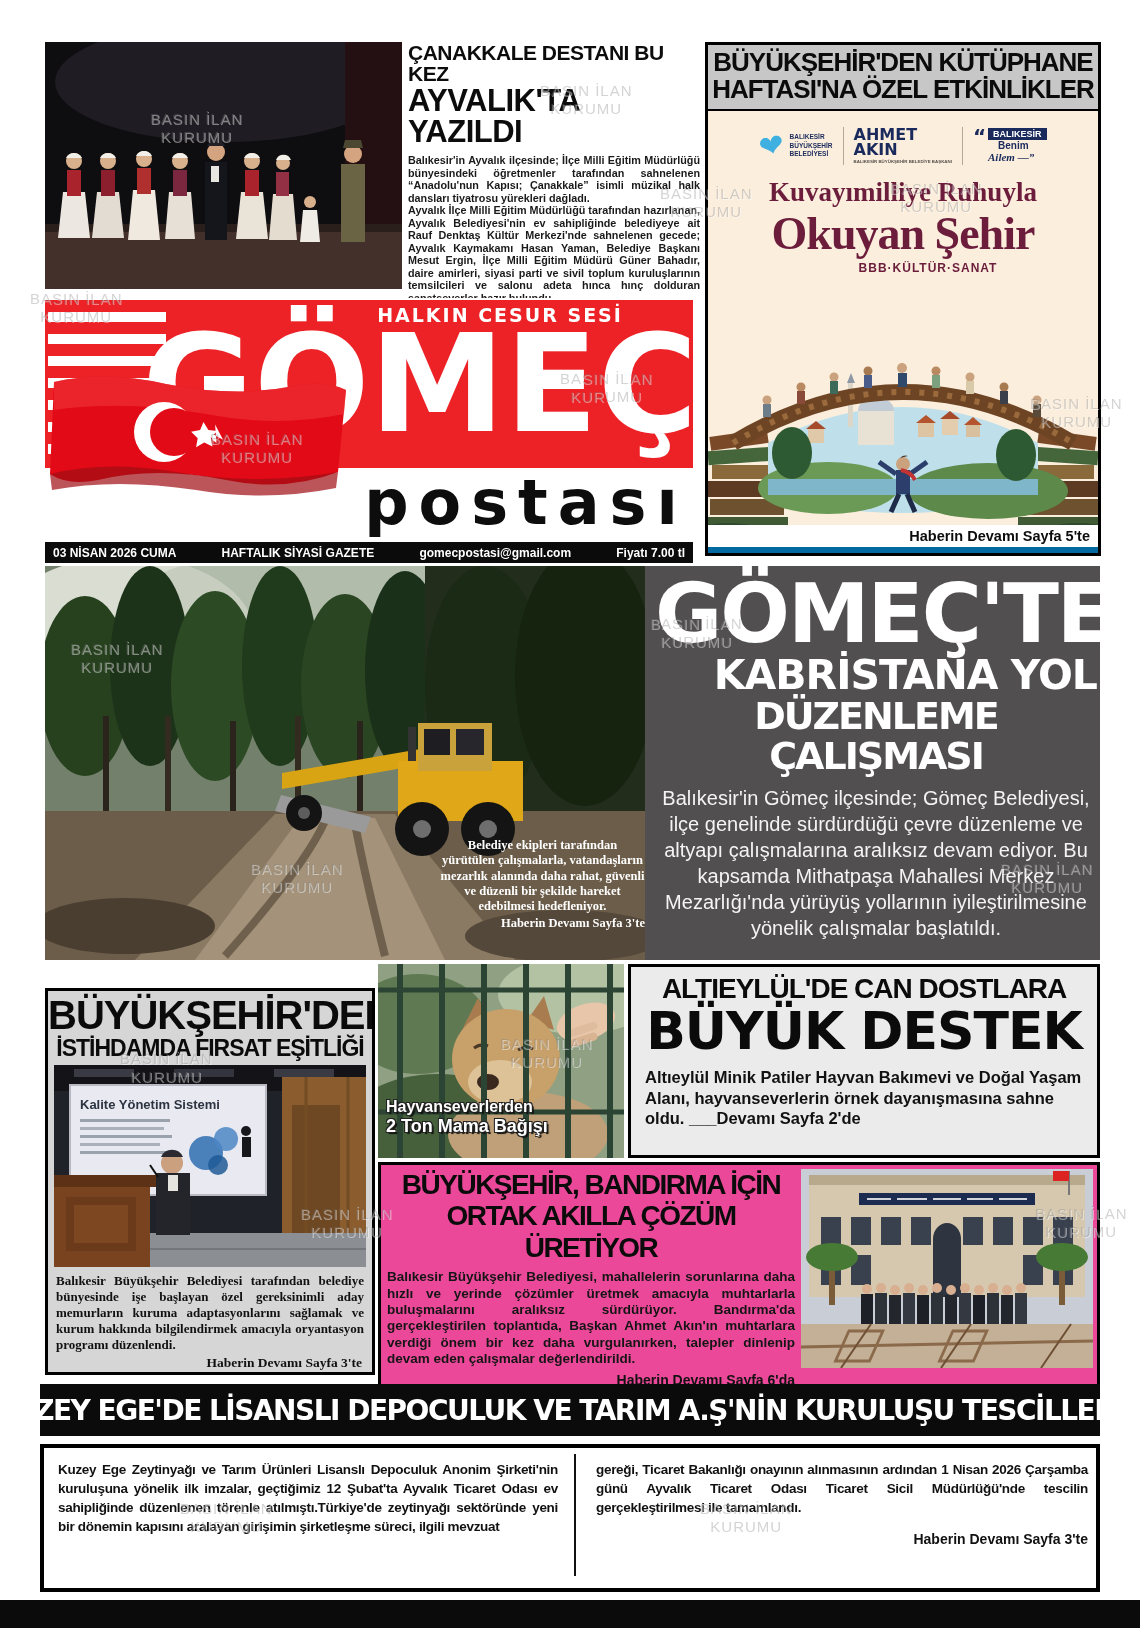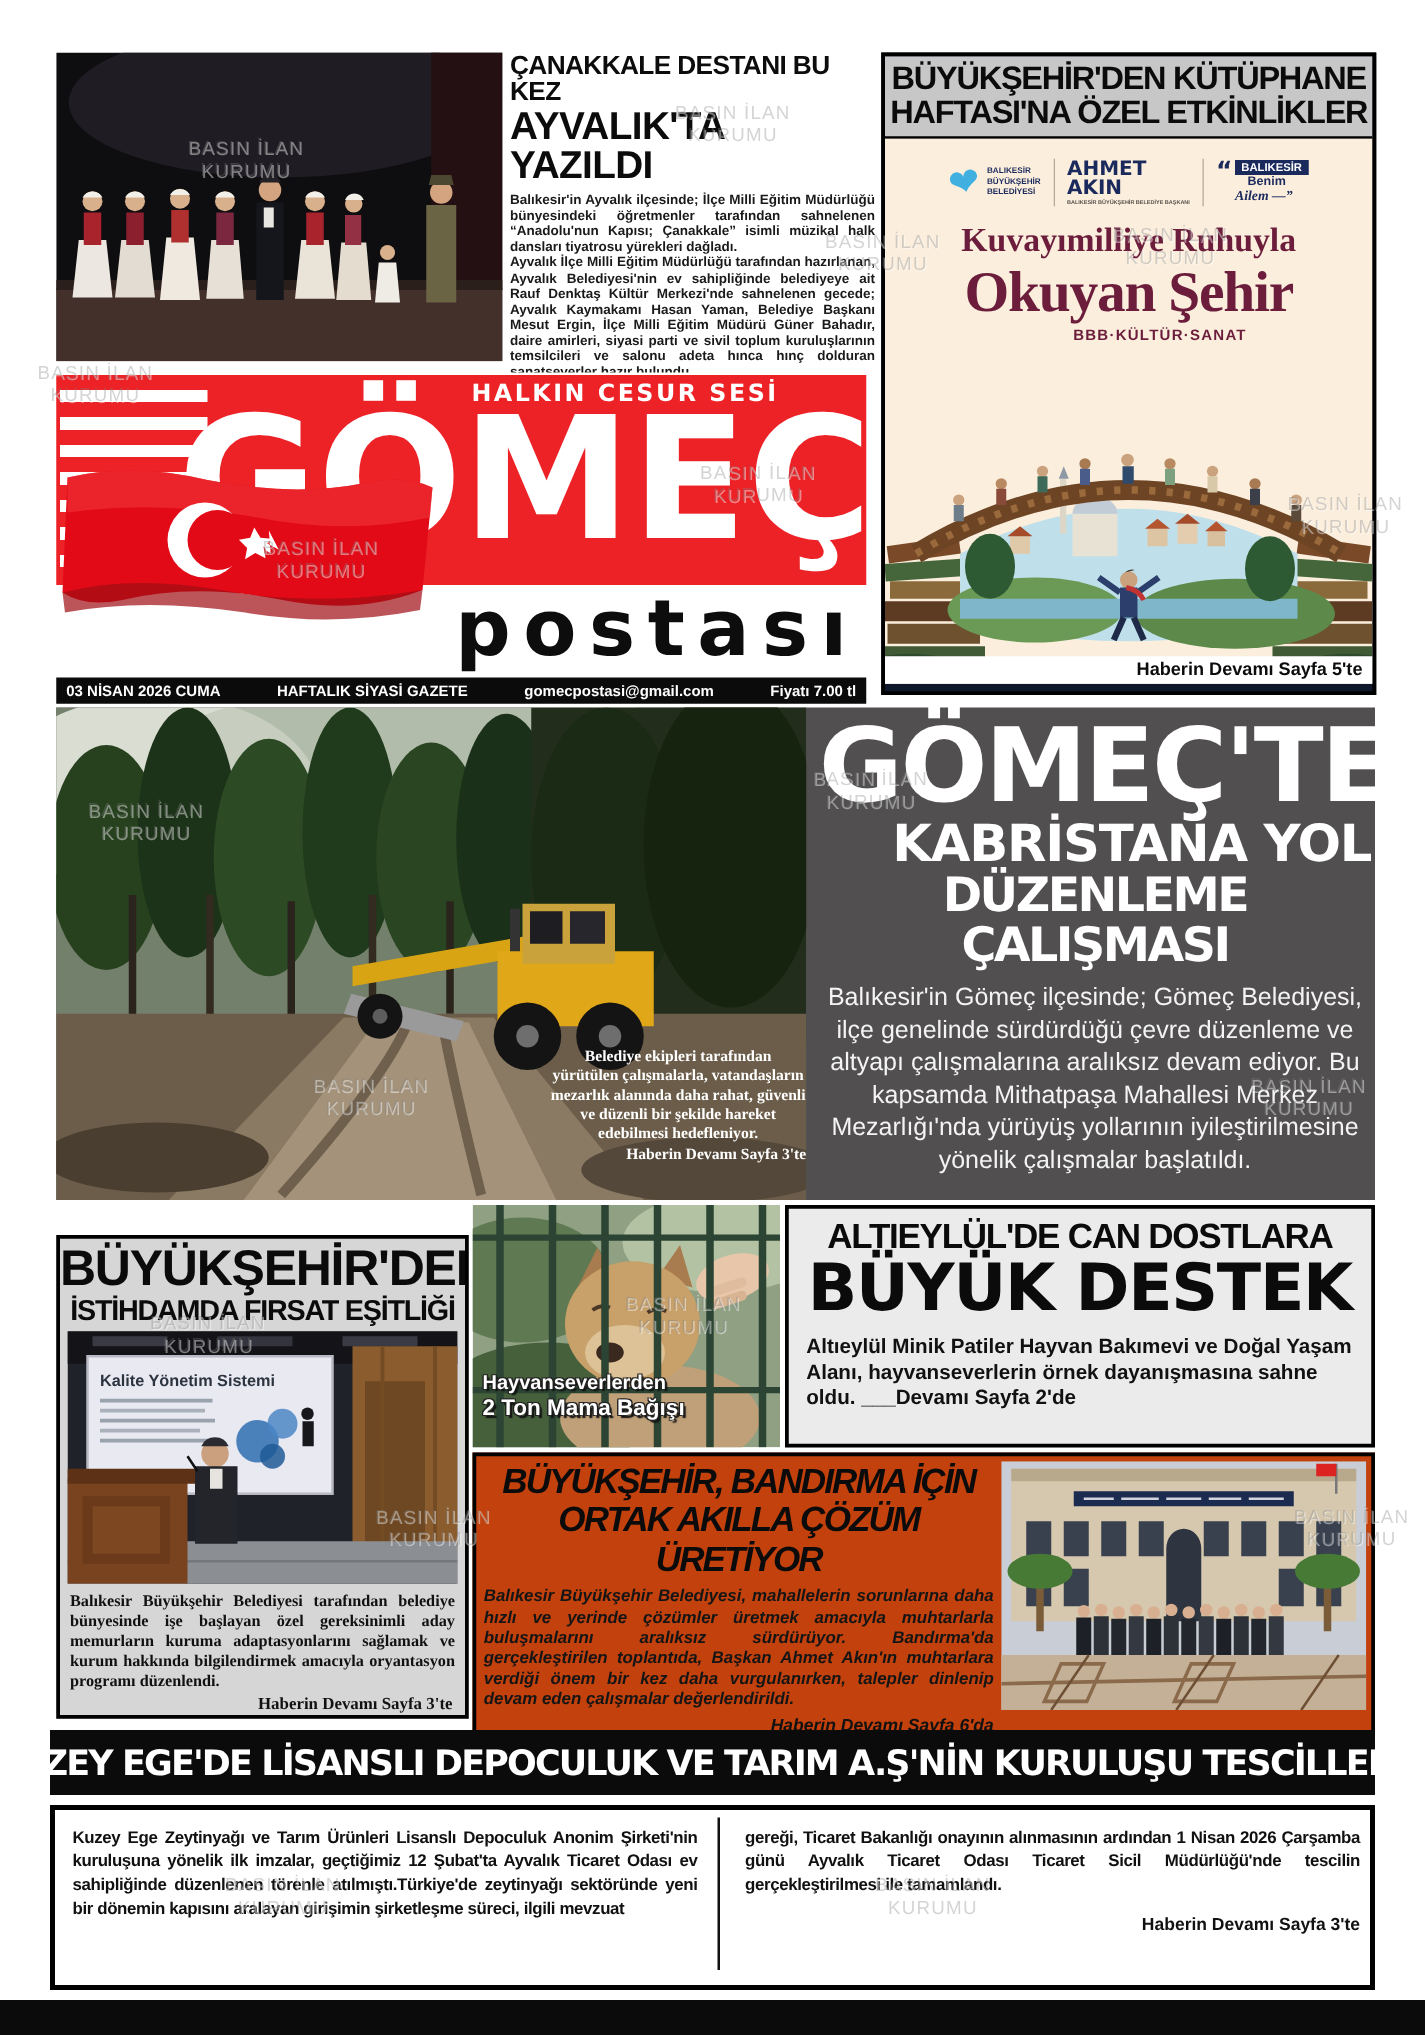--- a/index.html
+++ b/index.html
@@ -162,21 +162,21 @@
   </svg>
 
   <div class="abs" style="left:408px;top:42px;width:292px;height:256px;overflow:hidden;">
     <div class="cond" style="font-size:21px;letter-spacing:-0.5px;line-height:1.02;color:#0c0c0c;">ÇANAKKALE DESTANI BU KEZ</div>
     <div class="cond" style="font-size:31px;letter-spacing:-0.5px;line-height:1.02;color:#0c0c0c;">AYVALIK'TA YAZILDI</div>
     <div class="b just" style="font-size:10.8px;line-height:1.16;margin-top:6px;color:#1a1a1a;">Balıkesir'in Ayvalık ilçesinde; İlçe Milli Eğitim Müdürlüğü bünyesindeki öğretmenler tarafından sahnelenen “Anadolu'nun Kapısı; Çanakkale” isimli müzikal halk dansları tiyatrosu yürekleri dağladı.</div>
     <div class="b just" style="font-size:10.8px;line-height:1.16;color:#1a1a1a;">Ayvalık İlçe Milli Eğitim Müdürlüğü tarafından hazırlanan, Ayvalık Belediyesi'nin ev sahipliğinde belediyeye ait Rauf Denktaş Kültür Merkezi'nde sahnelenen gecede; Ayvalık Kaymakamı Hasan Yaman, Belediye Başkanı Mesut Ergin, İlçe Milli Eğitim Müdürü Güner Bahadır, daire amirleri, siyasi parti ve sivil toplum kuruluşlarının temsilcileri ve salonu adeta hınca hınç dolduran sanatseverler hazır bulundu.</div>
 
   </div>
 
-  <div class="box" style="left:705px;top:42px;width:396px;height:514px;background:#0f172a;">
+  <div class="box" style="left:705px;top:42px;width:396px;height:514px;background:#0369a1;">
     <div style="background:#c7c7c7;border-bottom:2px solid #000;padding:4px 2px 5px 2px;">
       <div class="cond ctr" style="font-size:26px;letter-spacing:-1px;line-height:1.05;color:#0b0b0b;">BÜYÜKŞEHİR'DEN  KÜTÜPHANE</div>
       <div class="cond ctr" style="font-size:26px;letter-spacing:-1px;line-height:1.05;color:#0b0b0b;">HAFTASI'NA ÖZEL ETKİNLİKLER</div>
     </div>
     <div style="position:relative;background:#fbeedd;height:436px;">
 
       <div class="abs" style="left:0;top:8px;width:100%;height:54px;display:flex;justify-content:center;align-items:center;gap:10px;">
         <div style="display:flex;align-items:center;gap:5px;">
           <span style="font-size:30px;color:#3fb0e0;transform:rotate(-12deg);display:inline-block;">❤</span>
           <span style="font-size:6.5px;font-weight:bold;color:#1b2a5c;line-height:1.25;">
@@ -473,21 +473,21 @@
 
   <div class="box" style="left:628px;top:964px;width:472px;height:194px;background:#ebebeb;">
     <div class="cond ctr" style="font-size:28px;letter-spacing:-1px;margin-top:6px;color:#0b0b0b;">ALTIEYLÜL'DE CAN DOSTLARA</div>
     <div class="heavy ctr" style="font-size:52px;line-height:1;letter-spacing:-1px;color:#0b0b0b;">BÜYÜK DESTEK</div>
     <div class="b" style="margin:10px 14px 0 14px;font-size:16.5px;line-height:1.25;color:#111;">
       <span>Altıeylül Minik Patiler Hayvan Bakımevi ve Doğal Yaşam Alanı, hayvanseverlerin örnek dayanışmasına sahne oldu.</span>
       <span>___Devamı Sayfa 2'de</span>
     </div>
   </div>
 
-  <div class="box" style="left:378px;top:1162px;width:722px;height:230px;background:#c2410c;font-style:italic;">
+  <div class="box" style="left:378px;top:1162px;width:722px;height:230px;background:#ec4899;">
     <div class="abs" style="left:6px;top:4px;width:408px;">
       <div class="cond ctr" style="font-size:28px;letter-spacing:-1.5px;line-height:1.12;color:#0b0b0b;">BÜYÜKŞEHİR, BANDIRMA İÇİN</div>
       <div class="cond ctr" style="font-size:28px;letter-spacing:-1.5px;line-height:1.12;color:#0b0b0b;">ORTAK AKILLA ÇÖZÜM ÜRETİYOR</div>
       <div class="b just" style="font-size:13.5px;line-height:1.22;margin-top:6px;color:#151515;">Balıkesir Büyükşehir Belediyesi, mahallelerin sorunlarına daha hızlı ve yerinde çözümler üretmek amacıyla muhtarlarla buluşmalarını aralıksız sürdürüyor. Bandırma'da gerçekleştirilen toplantıda, Başkan Ahmet Akın'ın muhtarlara verdiği önem bir kez daha vurgulanırken, talepler dinlenip devam eden çalışmalar değerlendirildi.</div>
       <div class="b rt" style="font-size:14px;margin-top:4px;color:#111;">Haberin Devamı Sayfa 6'da</div>
     </div>
     <svg class="abs" style="right:4px;top:4px;" width="292" height="199" viewBox="0 0 292 199">
       <rect width="292" height="199" fill="#c9ced6"></rect>
       <rect x="8" y="6" width="276" height="122" fill="#d6c8ae"></rect>
       <rect x="8" y="6" width="276" height="10" fill="#b8a98c"></rect>

